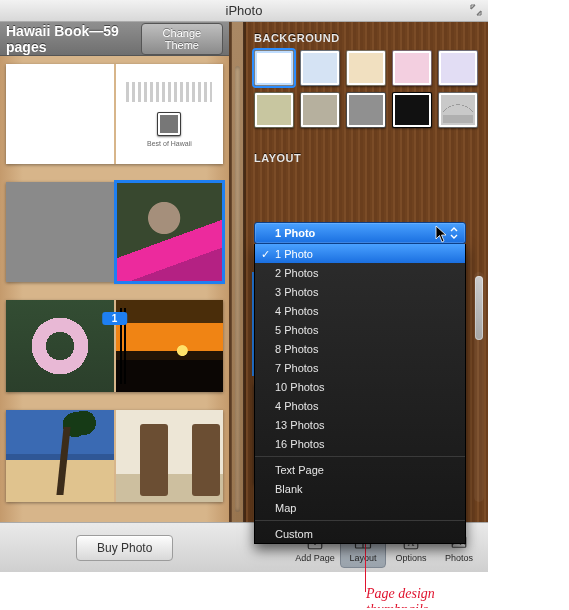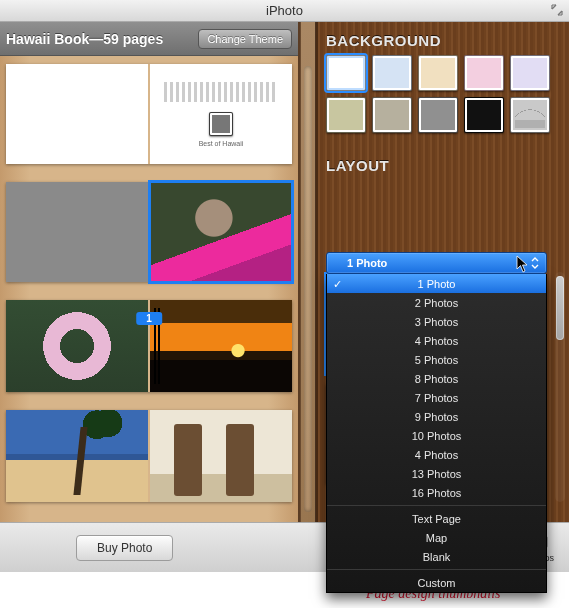--- a/index.html
+++ b/index.html
@@ -3,21 +3,21 @@
 <meta charset="utf-8">
 <style>
   * { box-sizing: border-box; margin: 0; padding: 0; }
   body {
     font-family: "Lucida Grande", "Helvetica Neue", Arial, sans-serif;
     font-size: 11px;
     background: #fff;
     width: 569px;
     color: #333;
   }
-  .window { width: 569px; }
+  .window { width: 488px; }
   .titlebar {
     height: 22px;
     background: linear-gradient(#f2f2f2,#d8d8d8);
     border-bottom: 1px solid #aaa;
     display: flex; align-items: center; justify-content: center;
     position: relative;
     font-size: 13px; color: #333;
   }
   .titlebar .expand {
     position: absolute; right: 6px; top: 4px;
@@ -136,21 +136,21 @@
   .right {
     flex:1;
     background:
       linear-gradient(90deg, rgba(0,0,0,.35) 0 2px, transparent 2px),
       repeating-linear-gradient(90deg,#6f421f 0 2px,#7b4c27 2px 4px,#6a3e1d 4px 7px),
       linear-gradient(#6f421f,#5a3518);
     position:relative;
     color:#ddd;
   }
   .section-label {
-    color:#e7e7e7; font-weight:bold; font-size:15px; letter-spacing:0.5px;
+    color:#e7e7e7; font-weight:bold; font-size:11px; letter-spacing:0.5px;
     padding:10px 10px 6px;
     text-shadow:0 -1px 0 rgba(0,0,0,.7);
   }
   .swatches {
     display:grid; grid-template-columns: repeat(5, 40px);
     gap:6px; padding:0 10px 6px;
   }
   .sw {
     width:40px; height:36px; border:1px solid rgba(0,0,0,.5);
     box-shadow: inset 0 0 0 2px #fff, 0 1px 2px rgba(0,0,0,.5);
@@ -159,21 +159,21 @@
   .sw[data-sel="true"]{ outline:2px solid #2b8dff; outline-offset:0; box-shadow: inset 0 0 0 2px rgba(43,141,255,.3), 0 1px 2px rgba(0,0,0,.5);}
   .bridge {
     background:#c9c9c9; position:relative;
   }
   .bridge::after{content:""; position:absolute; inset:4px;
     background:
       linear-gradient(to top, #b0b0b0 0 30%, transparent 30%),
       radial-gradient(circle at 50% 100%, transparent 0 60%, #9a9a9a 60% 62%, transparent 62%);
   }
   
-  .layout-dd-wrap { position:absolute; left:10px; top:230px; right:22px;text-align:center; }
+  .layout-dd-wrap { position:absolute; left:10px; top:200px; right:22px; }
   .dd-header {
     height:22px; background:linear-gradient(#4aa1ff,#1a6fe0);
     border:1px solid #0d3f86; border-radius:3px;
     color:#fff; display:flex; align-items:center; padding:0 8px;
     font-size:11px; font-weight:bold; position:relative;
     box-shadow: 0 0 0 1px rgba(255,255,255,.15) inset;
   }
   .dd-header .chev { position:absolute; right:6px; top:3px; }
   .dd-cursor { position:absolute; right:16px; top:2px; z-index:4; }
   .dd-list {
@@ -373,29 +373,28 @@
           </span>
         </div>
         <div class="dd-list">
           <div class="dd-item" data-sel="true">1 Photo</div>
           <div class="dd-item">2 Photos</div>
           <div class="dd-item">3 Photos</div>
           <div class="dd-item">4 Photos</div>
           <div class="dd-item">5 Photos</div>
           <div class="dd-item">8 Photos</div>
           <div class="dd-item">7 Photos</div>
-          <div class="dd-item">9 Photos</div>
           <div class="dd-item">10 Photos</div>
           <div class="dd-item">4 Photos</div>
           <div class="dd-item">13 Photos</div>
           <div class="dd-item">16 Photos</div>
           <div class="dd-sep"></div>
           <div class="dd-item">Text Page</div>
+          <div class="dd-item">Blank</div>
           <div class="dd-item">Map</div>
-          <div class="dd-item">Blank</div>
           <div class="dd-sep"></div>
           <div class="dd-item">Custom</div>
         </div>
       </div>
     </div>
   </div>
 
   <div class="toolbar">
     <button class="buybtn">Buy Photo</button>
     <div class="dock">

